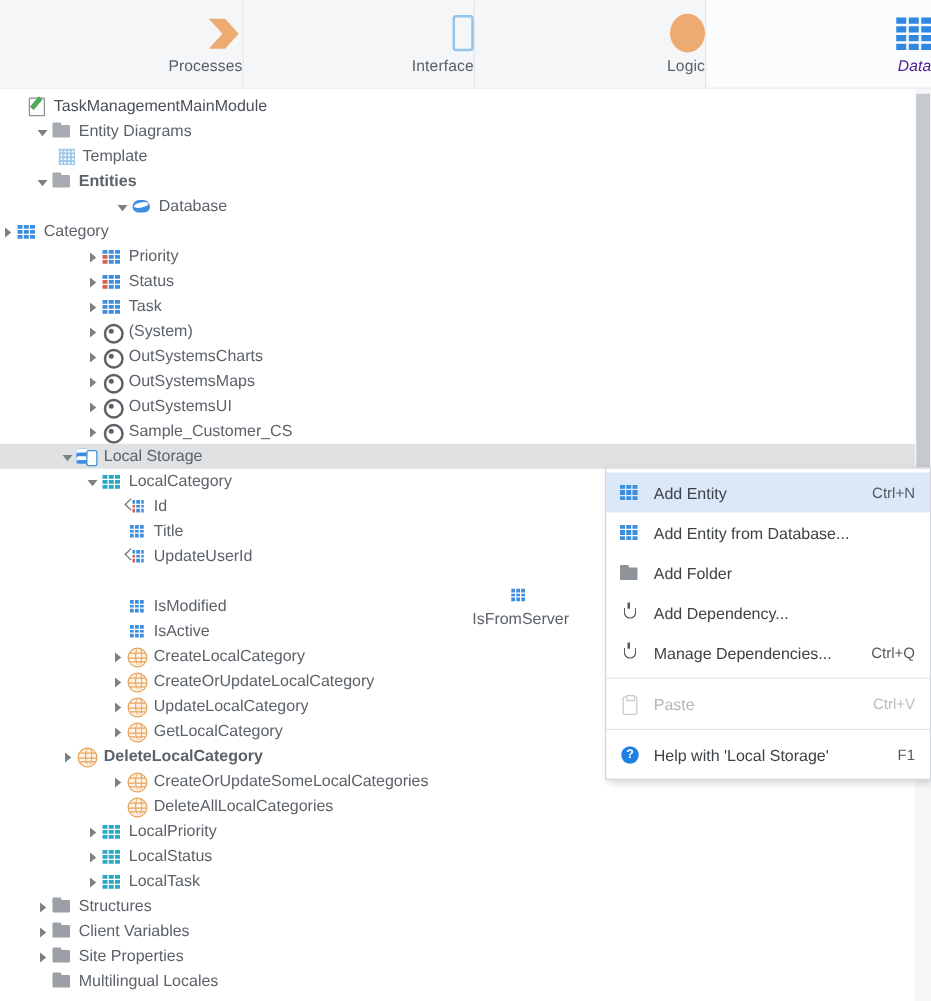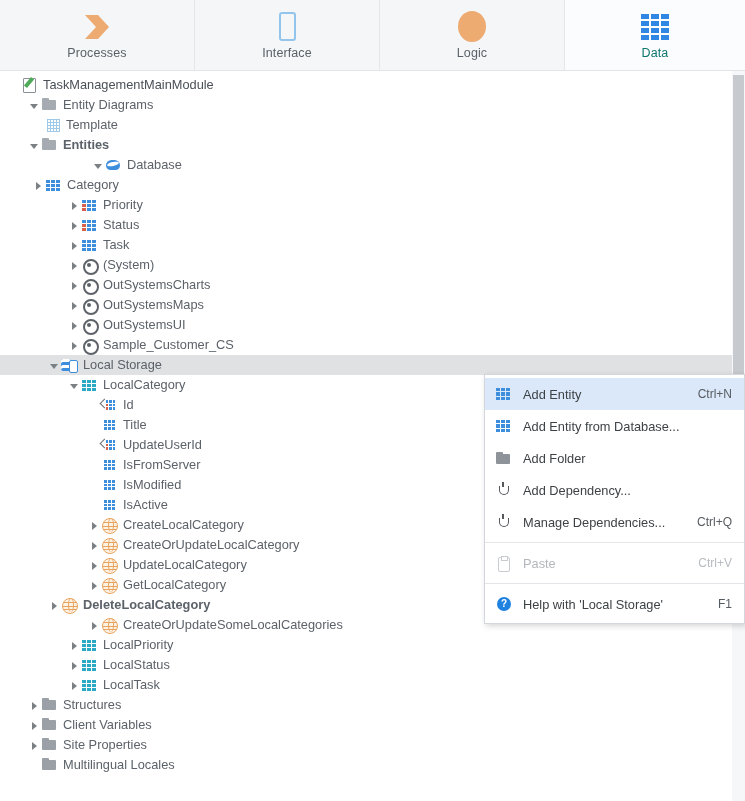--- a/index.html
+++ b/index.html
@@ -19,21 +19,21 @@
     width: 745px;
     background: #f4f6f8;
     border-bottom: 1px solid #e1e4e8;
     display: flex;
     align-items: stretch;
   }
   .tab {
     position: relative;
     display: flex;
     flex-direction: column;
-    align-items: center;
+    align-items: flex-end;
     justify-content: center;
     background: #f4f6f8;
     cursor: pointer;
     border-right: 1px solid #e4e7ea;
   }
   .tab.active {
     background: #fbfcfd;
     border-right: none;
   }
   .tab .tab-icon {
@@ -41,21 +41,21 @@
     display: flex;
     align-items: center;
     justify-content: center;
     margin-bottom: 3px;
   }
   .tab .tab-label {
     font-size: 12.5px;
     color: #5b6168;
     letter-spacing: .1px;
   }
-  .tab.active .tab-label { color: #0f766e; }
+  .tab.active .tab-label { color: #4c1d95; font-style: italic; }
 
   
   .ico-chevron { width: 30px; height: 28px; }
   
   .ico-phone {
     width: 17px; height: 29px;
     border: 2px solid #93c5ec;
     border-radius: 3px;
   }
   
@@ -409,21 +409,21 @@
     <div class="row" style="padding-left: 28px; font-weight: bold;">
       <span class="exp open"></span>
       <span class="ic ic-folder open"></span>
       <span class="label">Entities</span>
     </div>
     <div class="row" style="padding-left: 48px; margin-left: 44px;">
       <span class="exp open"></span>
       <span class="ic ic-db"></span>
       <span class="label">Database</span>
     </div>
-    <div class="row" style=" margin-left: 32px;">
+    <div class="row" style="">
       <span class="exp closed"></span>
       <span class="ic">
         <span class="gridico">
           <i></i>
           <i></i>
           <i></i>
           <i></i>
           <i></i>
           <i></i>
           <i></i>
@@ -575,21 +575,21 @@
           <i class="red"></i>
           <i></i>
           <i></i>
           <i class="red"></i>
           <i></i>
           <i></i>
         </span>
       </span>
       <span class="label">UpdateUserId</span>
     </div>
-    <div class="row" style="padding-left: 88px;">
+    <div class="row" style="padding-left: 88px; flex-direction: column;">
       <span class="exp"></span>
       <span class="ic">
         <span class="gridico" style="left: 3px; width: 11px; height: 10px;">
           <i></i>
           <i></i>
           <i></i>
           <i></i>
           <i></i>
           <i></i>
           <i></i>
@@ -655,20 +655,25 @@
     </div>
     <div class="row" style="padding-left: 48px; font-weight: bold;">
       <span class="exp closed"></span>
       <span class="ic ic-globe"></span>
       <span class="label">DeleteLocalCategory</span>
     </div>
     <div class="row" style="padding-left: 88px;">
       <span class="exp closed"></span>
       <span class="ic ic-globe"></span>
       <span class="label">CreateOrUpdateSomeLocalCategories</span>
+    </div>
+    <div class="row" style="padding-left: 88px;">
+      <span class="exp"></span>
+      <span class="ic ic-globe"></span>
+      <span class="label">DeleteAllLocalCategories</span>
     </div>
     <div class="row" style="padding-left: 68px;">
       <span class="exp closed"></span>
       <span class="ic">
         <span class="gridico teal">
           <i></i>
           <i></i>
           <i></i>
           <i></i>
           <i></i>

